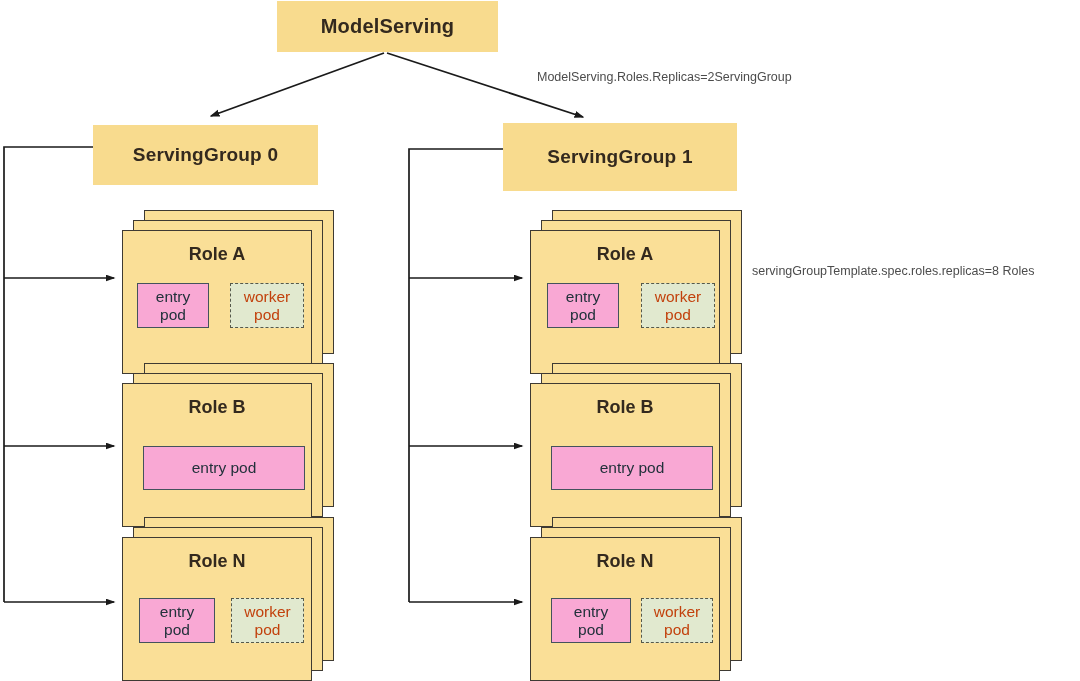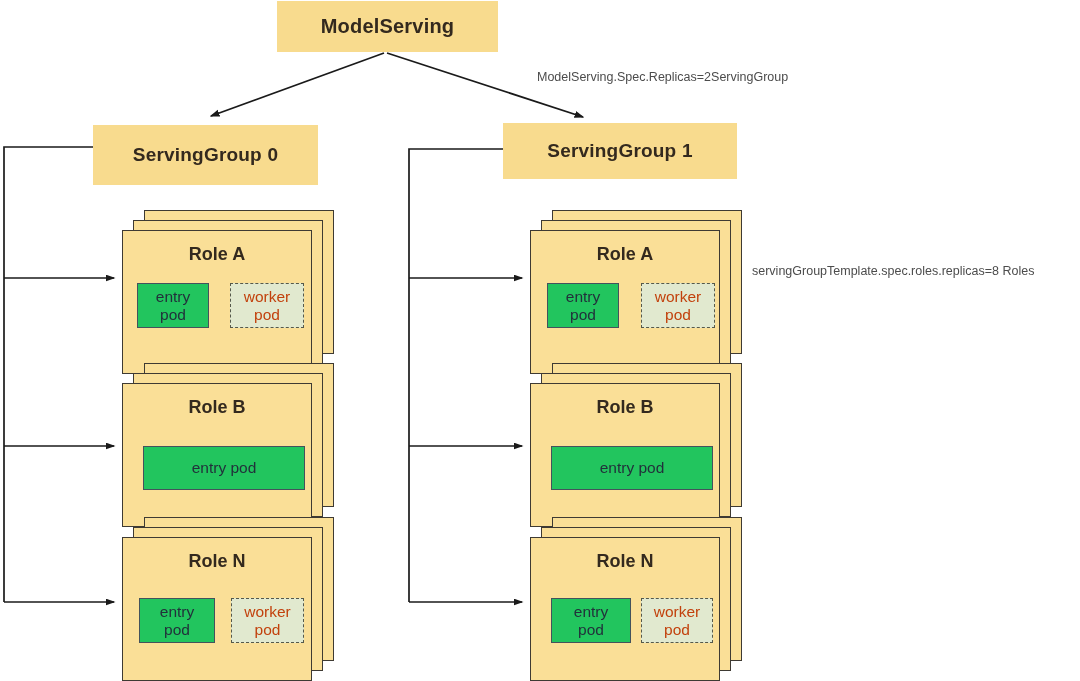--- a/index.html
+++ b/index.html
@@ -24,21 +24,21 @@
     border:1px solid #3e3a33;box-sizing:border-box;
   }
   .role-label{
     text-align:center;margin-top:13px;font-size:18px;font-weight:600;color:#33291e;
   }
   .pod{
     position:absolute;display:flex;align-items:center;justify-content:center;
     text-align:center;font-size:15.5px;line-height:1.12;color:#22313b;
     box-sizing:border-box;
   }
-  .pod.entry{background:#22c55e;border:1.4px solid #44525c;}
+  .pod.entry{background:#f9a8d4;border:1.4px solid #44525c;}
   .pod.worker{background:#E1E9CF;border:1.5px dashed #55594b;color:#c2410c;}
   .pod.stacked{word-spacing:9999px;}
 </style>
 </head>
 <body>
 
 <div class="stage">
 
   <svg class="wires" viewBox="0 0 1080 681">
     <defs>
@@ -55,25 +55,25 @@
     <path class="wire" d="M4,602 L114,602" marker-end="url(#arw)"></path>
 
     <path class="wire" d="M503,149 L409,149 L409,602"></path>
     <path class="wire" d="M409,278 L522,278" marker-end="url(#arw)"></path>
     <path class="wire" d="M409,446 L522,446" marker-end="url(#arw)"></path>
     <path class="wire" d="M409,602 L522,602" marker-end="url(#arw)"></path>
   </svg>
 
   <div class="hdr root-node" style="left:277px;top:1px;width:221px;height:51px;">ModelServing</div>
 
-  <div class="note" style="left:537px;top:70px;">ModelServing.Spec.Replicas=2ServingGroup</div>
+  <div class="note" style="left:537px;top:70px;">ModelServing.Roles.Replicas=2ServingGroup</div>
   <div class="note" style="left:752px;top:264px;">servingGroupTemplate.spec.roles.replicas=8 Roles</div>
 
   <div class="hdr" style="left:93px;top:125px;width:225px;height:60px;">ServingGroup 0</div>
-  <div class="hdr" style="left:503px;top:123px;width:234px;height:56px;text-align:right;">ServingGroup 1</div>
+  <div class="hdr" style="left:503px;top:123px;width:234px;height:68px;text-align:right;">ServingGroup 1</div>
 
   <div class="stack" style="left:122px;top:210px;">
     <div class="card" style="left:22px;top:0;"></div>
     <div class="card" style="left:11px;top:10px;"></div>
     <div class="card" style="left:0;top:20px;">
       <div class="role-label">Role A</div>
       <div class="pod entry stacked" style="left:14px;top:52px;width:72px;height:45px;">entry pod</div>
       <div class="pod worker stacked" style="left:107px;top:52px;width:74px;height:45px;">worker pod</div>
     </div>
   </div>

